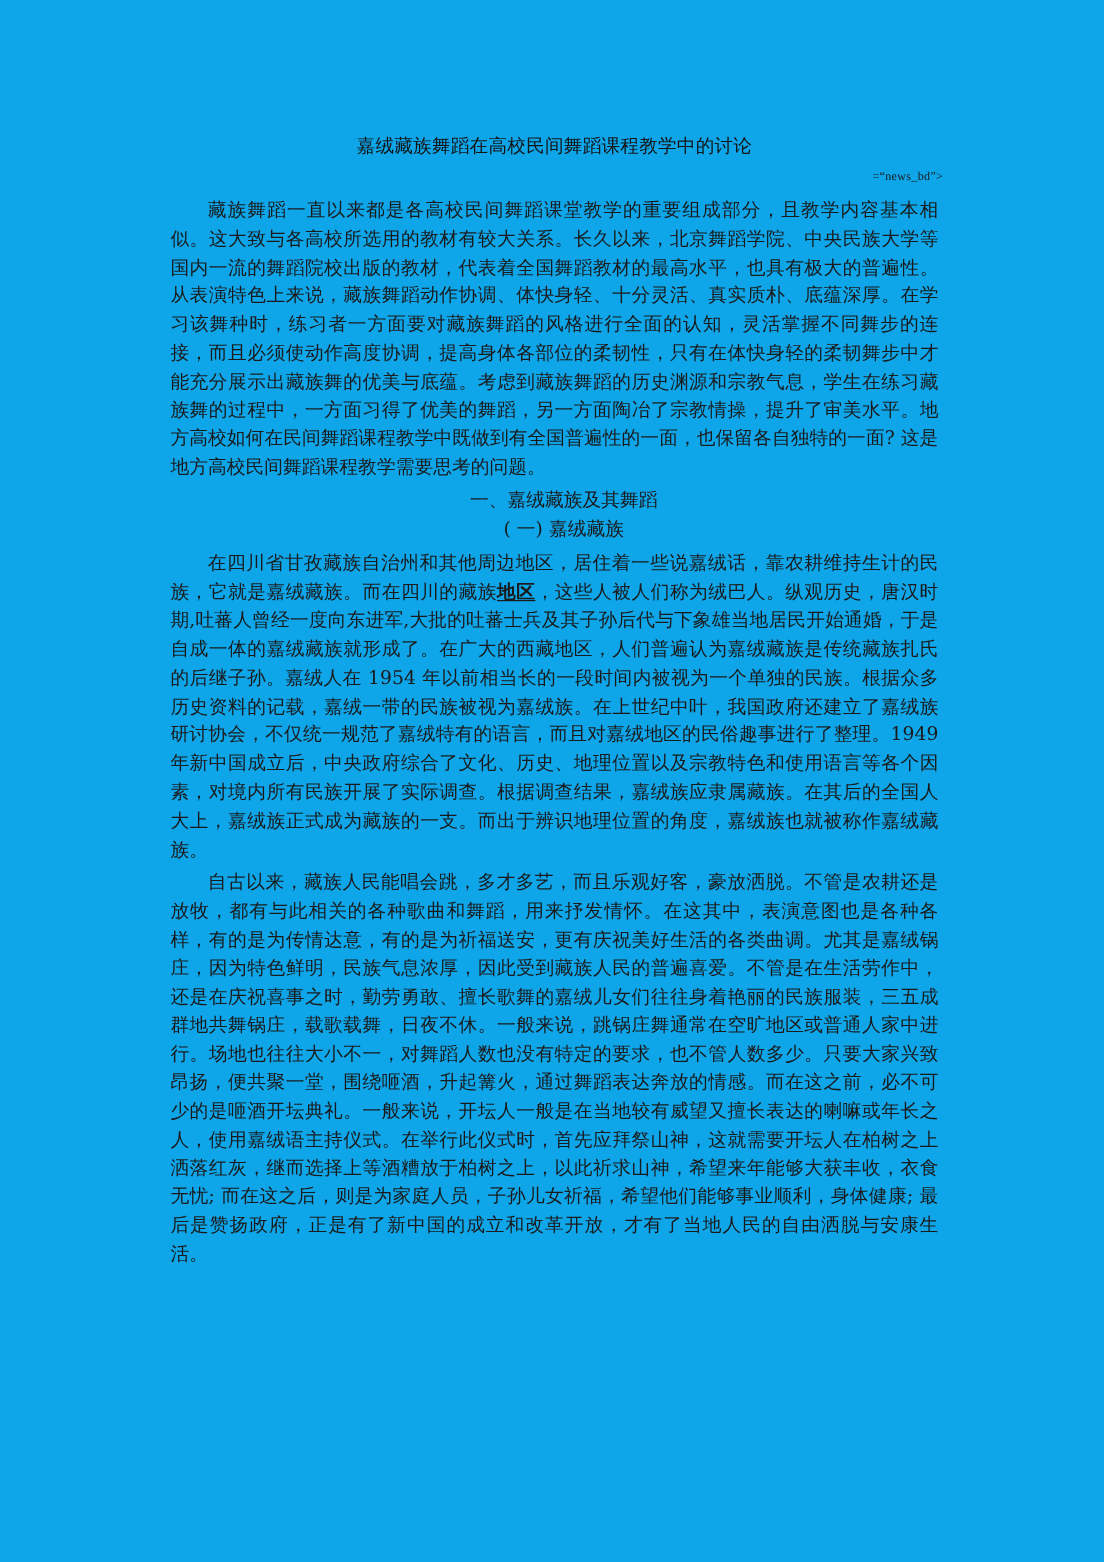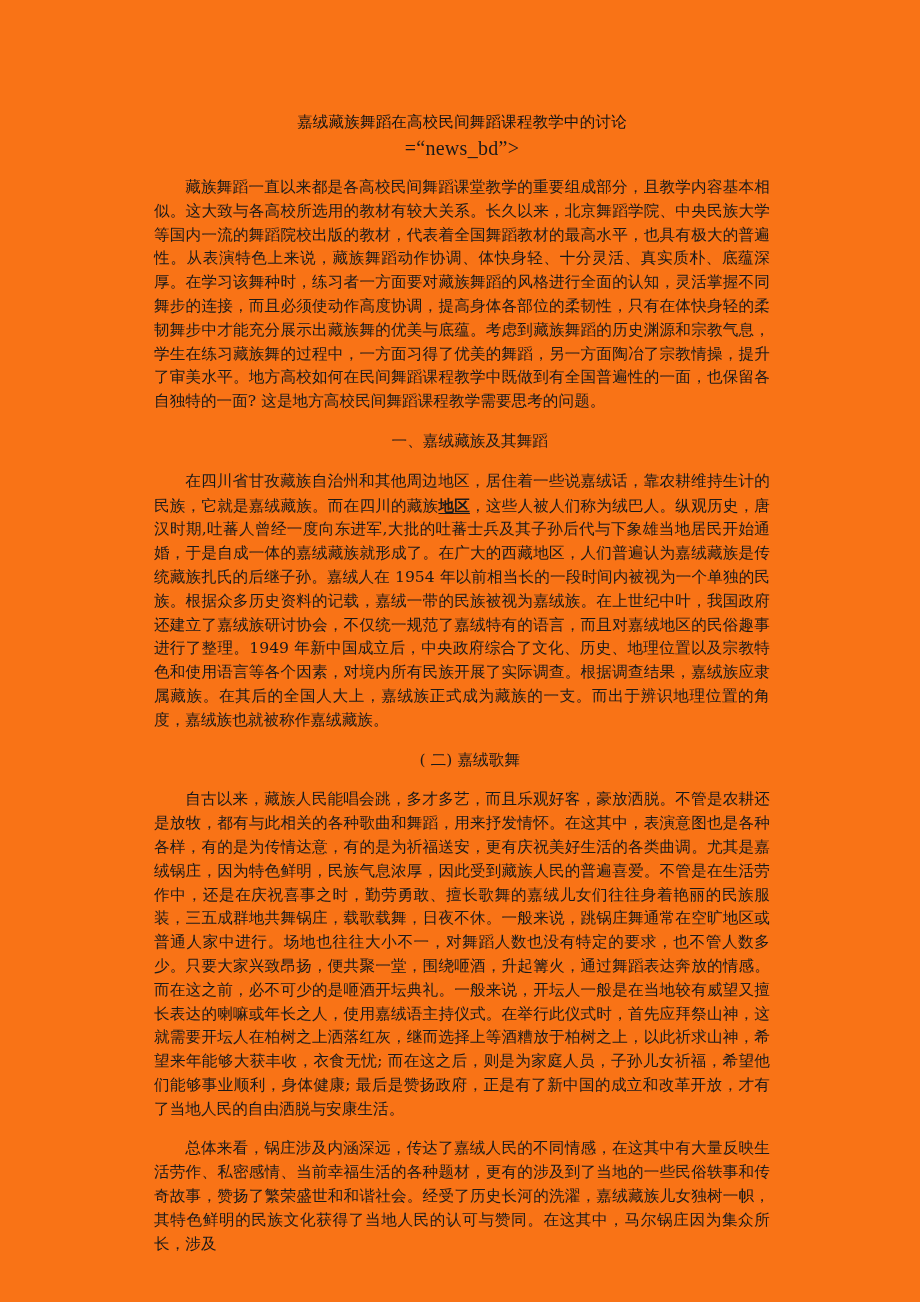--- a/index.html
+++ b/index.html
@@ -4,21 +4,21 @@
 <style>
   html, body {
     margin: 0;
     padding: 0;
     background: #ffffff;
   }
   .page {
     position: relative;
     width: 920px;
     height: 1302px;
-    background: #f97316;
+    background: #0ea5e9;
     overflow: hidden;
     font-family: "DejaVu Serif", "Liberation Serif", serif;
     color: #1a1a1a;
   }
   .doc-body {
     position: absolute;
     left: 138px;
     top: 110px;
     width: 648px;
   }
@@ -26,32 +26,32 @@
     text-align: center;
     font-size: 15.5px;
     line-height: 24px;
     letter-spacing: 0.2px;
     margin: 0 0 2px 0;
     font-weight: normal;
     color: #141414;
   }
   .code-fragment {
     font-family: "Liberation Serif", "DejaVu Serif", serif;
-    font-size: 20px;
+    font-size: 10px;
     line-height: 24px;
     margin: 0 0 1px 0;
-    text-align: center;
+    text-align: right;
     letter-spacing: 0.3px;
   }
   .para {
     font-size: 15.6px;
     line-height: 23.8px;
     text-align: justify;
     text-justify: inter-ideograph;
-    margin: 16px;
+    margin: 4px;
     text-indent: 2em;
     letter-spacing: 0.05px;
     word-break: break-all;
   }
   .heading {
     font-size: 15.6px;
     line-height: 23.8px;
     margin: 0;
     text-indent: 1em;
     text-align: center;
@@ -70,23 +70,22 @@
   <div class="doc-body">
 
     <div class="doc-title">嘉绒藏族舞蹈在高校民间舞蹈课程教学中的讨论</div>
 
     <div class="code-fragment">=“news_bd”&gt;</div>
 
     <p class="para">藏族舞蹈一直以来都是各高校民间舞蹈课堂教学的重要组成部分，且教学内容基本相似。这大致与各高校所选用的教材有较大关系。长久以来，北京舞蹈学院、中央民族大学等国内一流的舞蹈院校出版的教材，代表着全国舞蹈教材的最高水平，也具有极大的普遍性。从表演特色上来说，藏族舞蹈动作协调、体快身轻、十分灵活、真实质朴、底蕴深厚。在学习该舞种时，练习者一方面要对藏族舞蹈的风格进行全面的认知，灵活掌握不同舞步的连接，而且必须使动作高度协调，提高身体各部位的柔韧性，只有在体快身轻的柔韧舞步中才能充分展示出藏族舞的优美与底蕴。考虑到藏族舞蹈的历史渊源和宗教气息，学生在练习藏族舞的过程中，一方面习得了优美的舞蹈，另一方面陶冶了宗教情操，提升了审美水平。地方高校如何在民间舞蹈课程教学中既做到有全国普遍性的一面，也保留各自独特的一面? 这是地方高校民间舞蹈课程教学需要思考的问题。</p>
 
     <p class="heading">一、嘉绒藏族及其舞蹈</p>
 
+    <p class="heading">( 一) 嘉绒藏族</p>
 
     <p class="para"><span>在四川省甘孜藏族自治州和其他周边地区，居住着一些说嘉绒话，靠农耕维持生计的民族，它就是嘉绒藏族。而在四川的藏族</span><span class="ul-term">地区</span><span>，这些人被人们称为绒巴人。纵观历史，唐汉时期,吐蕃人曾经一度向东进军,大批的吐蕃士兵及其子孙后代与下象雄当地居民开始通婚，于是自成一体的嘉绒藏族就形成了。在广大的西藏地区，人们普遍认为嘉绒藏族是传统藏族扎氏的后继子孙。嘉绒人在 1954 年以前相当长的一段时间内被视为一个单独的民族。根据众多历史资料的记载，嘉绒一带的民族被视为嘉绒族。在上世纪中叶，我国政府还建立了嘉绒族研讨协会，不仅统一规范了嘉绒特有的语言，而且对嘉绒地区的民俗趣事进行了整理。1949 年新中国成立后，中央政府综合了文化、历史、地理位置以及宗教特色和使用语言等各个因素，对境内所有民族开展了实际调查。根据调查结果，嘉绒族应隶属藏族。在其后的全国人大上，嘉绒族正式成为藏族的一支。而出于辨识地理位置的角度，嘉绒族也就被称作嘉绒藏族。</span></p>
 
-    <p class="heading">( 二) 嘉绒歌舞</p>
 
     <p class="para">自古以来，藏族人民能唱会跳，多才多艺，而且乐观好客，豪放洒脱。不管是农耕还是放牧，都有与此相关的各种歌曲和舞蹈，用来抒发情怀。在这其中，表演意图也是各种各样，有的是为传情达意，有的是为祈福送安，更有庆祝美好生活的各类曲调。尤其是嘉绒锅庄，因为特色鲜明，民族气息浓厚，因此受到藏族人民的普遍喜爱。不管是在生活劳作中，还是在庆祝喜事之时，勤劳勇敢、擅长歌舞的嘉绒儿女们往往身着艳丽的民族服装，三五成群地共舞锅庄，载歌载舞，日夜不休。一般来说，跳锅庄舞通常在空旷地区或普通人家中进行。场地也往往大小不一，对舞蹈人数也没有特定的要求，也不管人数多少。只要大家兴致昂扬，便共聚一堂，围绕咂酒，升起篝火，通过舞蹈表达奔放的情感。而在这之前，必不可少的是咂酒开坛典礼。一般来说，开坛人一般是在当地较有威望又擅长表达的喇嘛或年长之人，使用嘉绒语主持仪式。在举行此仪式时，首先应拜祭山神，这就需要开坛人在柏树之上洒落红灰，继而选择上等酒糟放于柏树之上，以此祈求山神，希望来年能够大获丰收，衣食无忧; 而在这之后，则是为家庭人员，子孙儿女祈福，希望他们能够事业顺利，身体健康; 最后是赞扬政府，正是有了新中国的成立和改革开放，才有了当地人民的自由洒脱与安康生活。</p>
 
-    <p class="para">总体来看，锅庄涉及内涵深远，传达了嘉绒人民的不同情感，在这其中有大量反映生活劳作、私密感情、当前幸福生活的各种题材，更有的涉及到了当地的一些民俗轶事和传奇故事，赞扬了繁荣盛世和和谐社会。经受了历史长河的洗濯，嘉绒藏族儿女独树一帜，其特色鲜明的民族文化获得了当地人民的认可与赞同。在这其中，马尔锅庄因为集众所长，涉及</p>
 
   </div>
 </div>
 
 </body></html>

